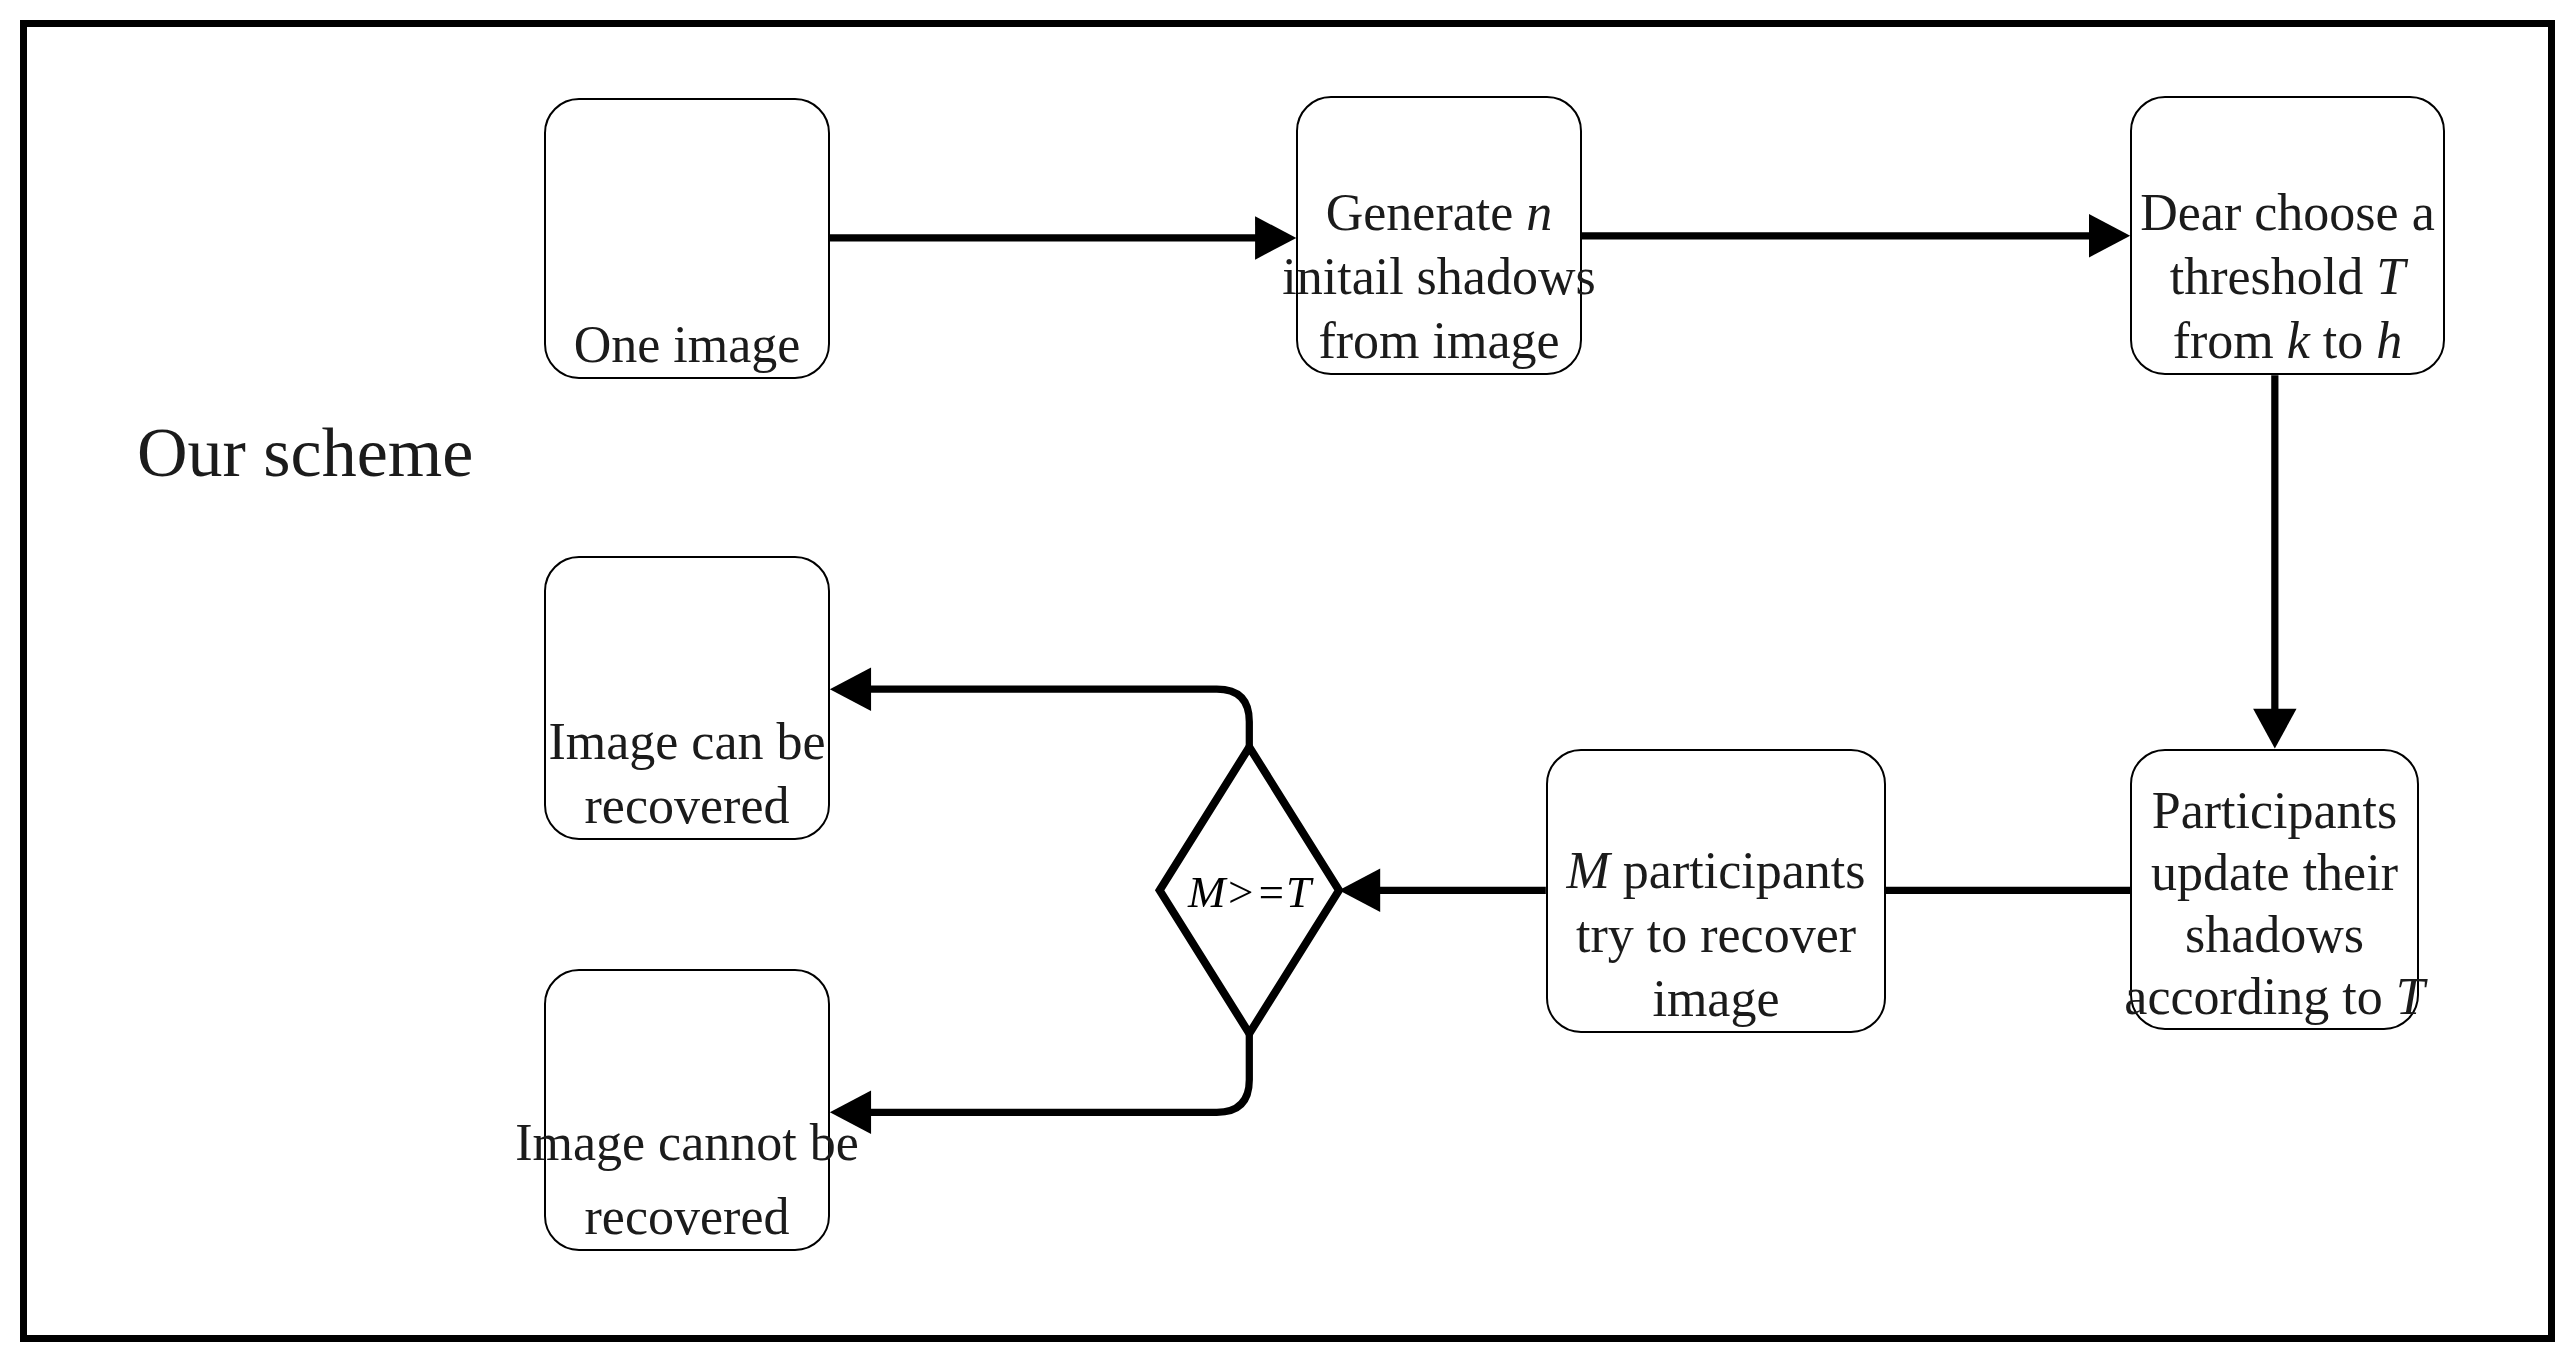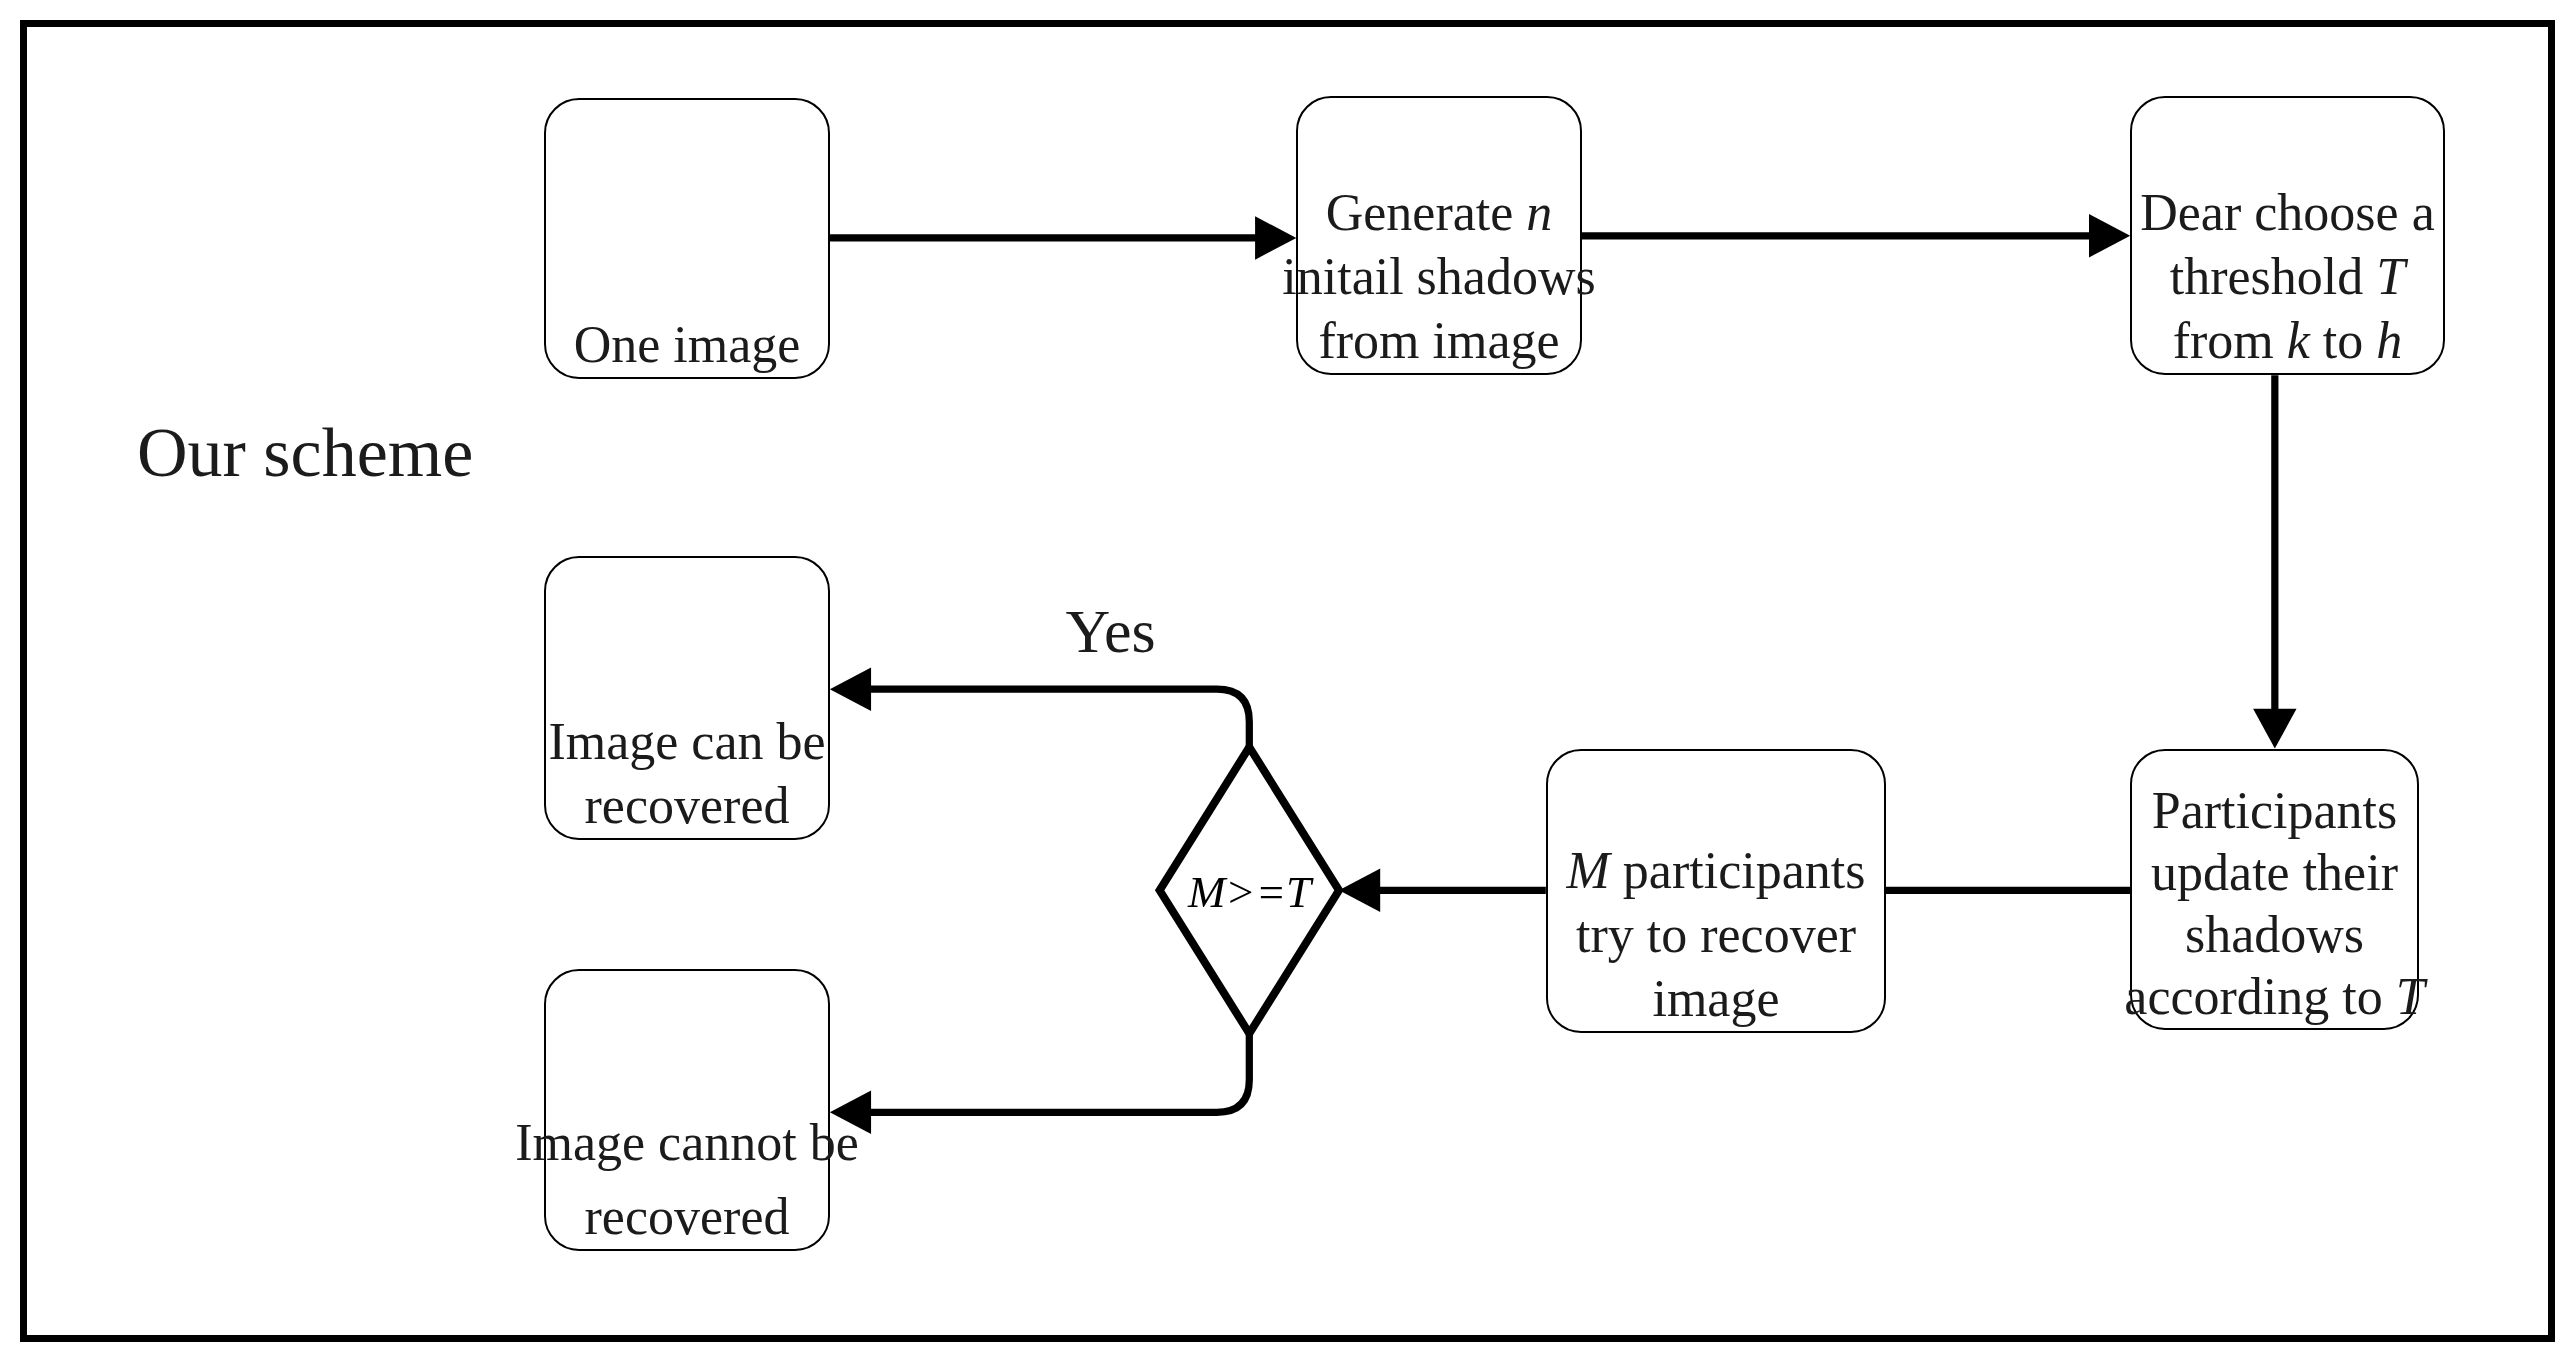--- a/index.html
+++ b/index.html
@@ -143,17 +143,16 @@
     <div><span>Participants</span></div>
     <div><span>update their</span></div>
     <div><span>shadows</span></div>
     <div><span>according to </span><span class="it">T</span></div>
   </div>
 
   <div id="condition-label">M&gt;=T</div>
 
   <div id="title-label" class="flow-label" style="left:137px; top:416px;">Our scheme</div>
 
-  <div id="yes-label" class="flow-label" style="left:1002px; top:599px;">Yes</div>
 
 
 </div>
 
 
 </body></html>

